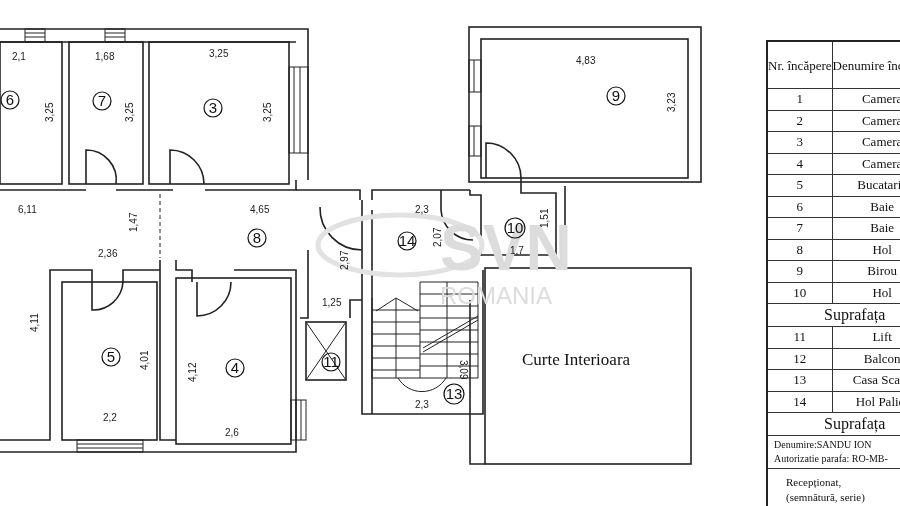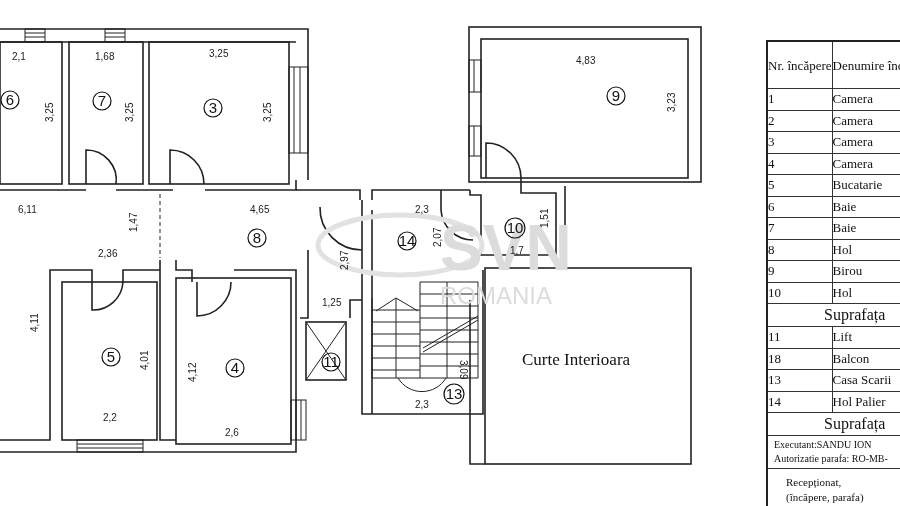--- a/index.html
+++ b/index.html
@@ -6,21 +6,21 @@
   body { width:900px; height:506px; position:relative; overflow:hidden; font-family:"Liberation Sans", sans-serif; }
   #plan { position:absolute; left:0; top:0; width:760px; height:506px; }
   .dim { font-family:"Liberation Sans", sans-serif; font-size:10px; fill:#222; }
   .dimv { font-family:"Liberation Sans", sans-serif; font-size:10px; fill:#222; }
   .roomnum { font-family:"Liberation Sans", sans-serif; font-size:15px; fill:#111; }
   .wm { font-family:"Liberation Sans", sans-serif; fill:#dcdcdc; }
   .label-big { font-family:"Liberation Serif", serif; font-size:17px; fill:#111; }
 
   #legend { position:absolute; left:766px; top:40px; width:150px; border-left:2px solid #222; border-top:2px solid #222; font-family:"Liberation Serif", serif; color:#111; }
   #legend table { border-collapse:collapse; width:150px; }
-  #legend td { border-bottom:1.5px solid #333; border-right:1.5px solid #333; text-align:left; font-size:13px; padding:0; height:20.5px; line-height:20px; white-space:nowrap; overflow:hidden; }
+  #legend td { border-bottom:1.5px solid #333; border-right:1.5px solid #333; text-align:center; font-size:13px; padding:0; height:20.5px; line-height:20px; white-space:nowrap; overflow:hidden; }
   #legend td.nr { width:72px; }
   #legend .hdr td { height:46px; line-height:13px; font-size:13px; }
   #legend .section td { font-size:16px; height:22px; text-align:left; padding-left:56px; }
   #legend .exec td { font-size:10px; height:32px; line-height:14px; text-align:left; padding-left:6px; }
   #legend .recep td { font-size:11px; height:42px; line-height:15px; text-align:left; padding-left:18px; border-bottom:none; }
 </style>
 </head>
 <body>
 
 <svg id="plan" viewBox="0 0 760 506" xmlns="http://www.w3.org/2000/svg">
@@ -219,35 +219,35 @@
           <td>Hol</td>
         </tr>
     <tr class="section">
           <td colspan="2">Suprafața</td>
         </tr>
     <tr>
           <td class="nr">11</td>
           <td>Lift</td>
         </tr>
     <tr>
-          <td class="nr">18</td>
+          <td class="nr">12</td>
           <td>Balcon</td>
         </tr>
     <tr>
           <td class="nr">13</td>
           <td>Casa Scarii</td>
         </tr>
     <tr>
           <td class="nr">14</td>
           <td>Hol Palier</td>
         </tr>
     <tr class="section">
           <td colspan="2">Suprafața</td>
         </tr>
     <tr class="exec">
-          <td colspan="2"><span>Executant:SANDU ION</span><br><span>Autorizatie parafa: RO-MB-</span></td>
+          <td colspan="2"><span>Denumire:SANDU ION</span><br><span>Autorizatie parafa: RO-MB-</span></td>
         </tr>
     <tr class="recep">
-          <td colspan="2"><span>Recepționat,</span><br><span>(încăpere, parafa)</span></td>
+          <td colspan="2"><span>Recepționat,</span><br><span>(semnătură, serie)</span></td>
         </tr>
   </tbody>
     </table>
 </div>
 
 </body></html>

